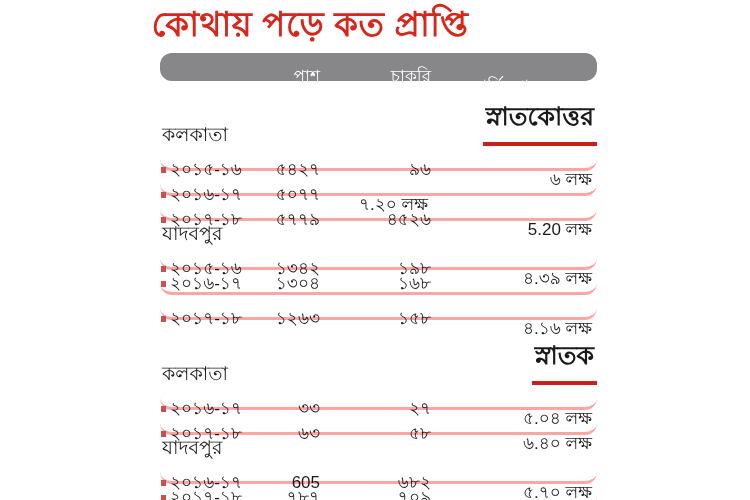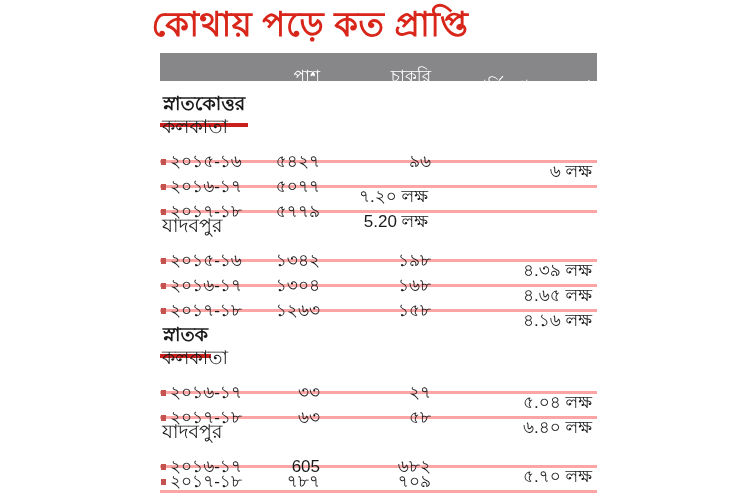--- a/index.html
+++ b/index.html
@@ -5,25 +5,25 @@
   html,body{margin:0;padding:0;background:#fff;}
   .canvas{
     position:relative;width:620px;height:500px;background:#ffffff;
     font-family:"Liberation Sans",sans-serif;color:#1a1a1a;overflow:hidden;
   }
   .title{
     position:absolute;top:0px;left:0;width:100%;text-align:center;
     font-size:34px;line-height:48px;font-weight:700;color:#d8261b;letter-spacing:0.5px;
   }
   .tbl{position:absolute;left:160px;top:53px;width:437px;}
-  .grid{display:grid;grid-template-columns:90px 72px 111px 164px;align-items:center;}
+  .grid{display:grid;grid-template-columns:90px 72px 111px 164px;align-items:center;border-radius:12px;}
   .hdr{height:28px;background:#87878a;color:#ffffff;font-size:17px;}
   .c{text-align:right;padding-right:2px;}
   .c4{padding-right:5px;margin-top:20px;}
-  .sec-h{text-align:left;margin-top:8px;height:25px;font-size:19px;font-weight:700;}
+  .sec-h{text-align:right;margin-top:16px;height:25px;font-size:25px;font-weight:700;}
   .sec-h .u{display:inline-block;border-bottom:4px solid #c9201d;padding:0 3px 2px;}
   .grp{font-size:19px;line-height:19px;margin:3px 0 2px;padding-left:2px;height:19px;}
   .row{height:22px;border-bottom:3px solid #fca5a5;font-size:17px;}
   .year{display:flex;align-items:center;gap:4px;padding-left:1px;}
   .bullet{width:5px;height:6px;background:#c4524e;display:inline-block;flex:0 0 auto;}
   .footnote{text-align:right;font-size:16px;margin-top:5px;padding-right:2px;}
 </style>
 </head>
 <body>
 
@@ -62,20 +62,21 @@
         </div>
       <div class="c">৫০৭৭</div>
       <div class="c c4">৭.২০ লক্ষ</div>
     </div>
     <div class="grid row">
       <div class="year">
           <span class="bullet"></span>
           <span>২০১৭-১৮</span>
         </div>
       <div class="c">৫৭৭৯</div>
+      <div class="c">৪৫২৬</div>
       <div class="c c4">5.20 লক্ষ</div>
     </div>
 
     <div class="grp">যাদবপুর</div>
 
     <div class="grid row">
       <div class="year">
           <span class="bullet"></span>
           <span>২০১৫-১৬</span>
         </div>
@@ -83,21 +84,20 @@
       <div class="c">১৯৮</div>
       <div class="c c4">৪.৩৯ লক্ষ</div>
     </div>
     <div class="grid row">
       <div class="year">
           <span class="bullet"></span>
           <span>২০১৬-১৭</span>
         </div>
       <div class="c">১৩০৪</div>
       <div class="c">১৬৮</div>
-      <div class="c c4">৪.৬৫ লক্ষ</div>
     </div>
     <div class="grid row">
       <div class="year">
           <span class="bullet"></span>
           <span>২০১৭-১৮</span>
         </div>
       <div class="c">১২৬৩</div>
       <div class="c">১৫৮</div>
       <div class="c c4">৪.১৬ লক্ষ</div>
     </div>

